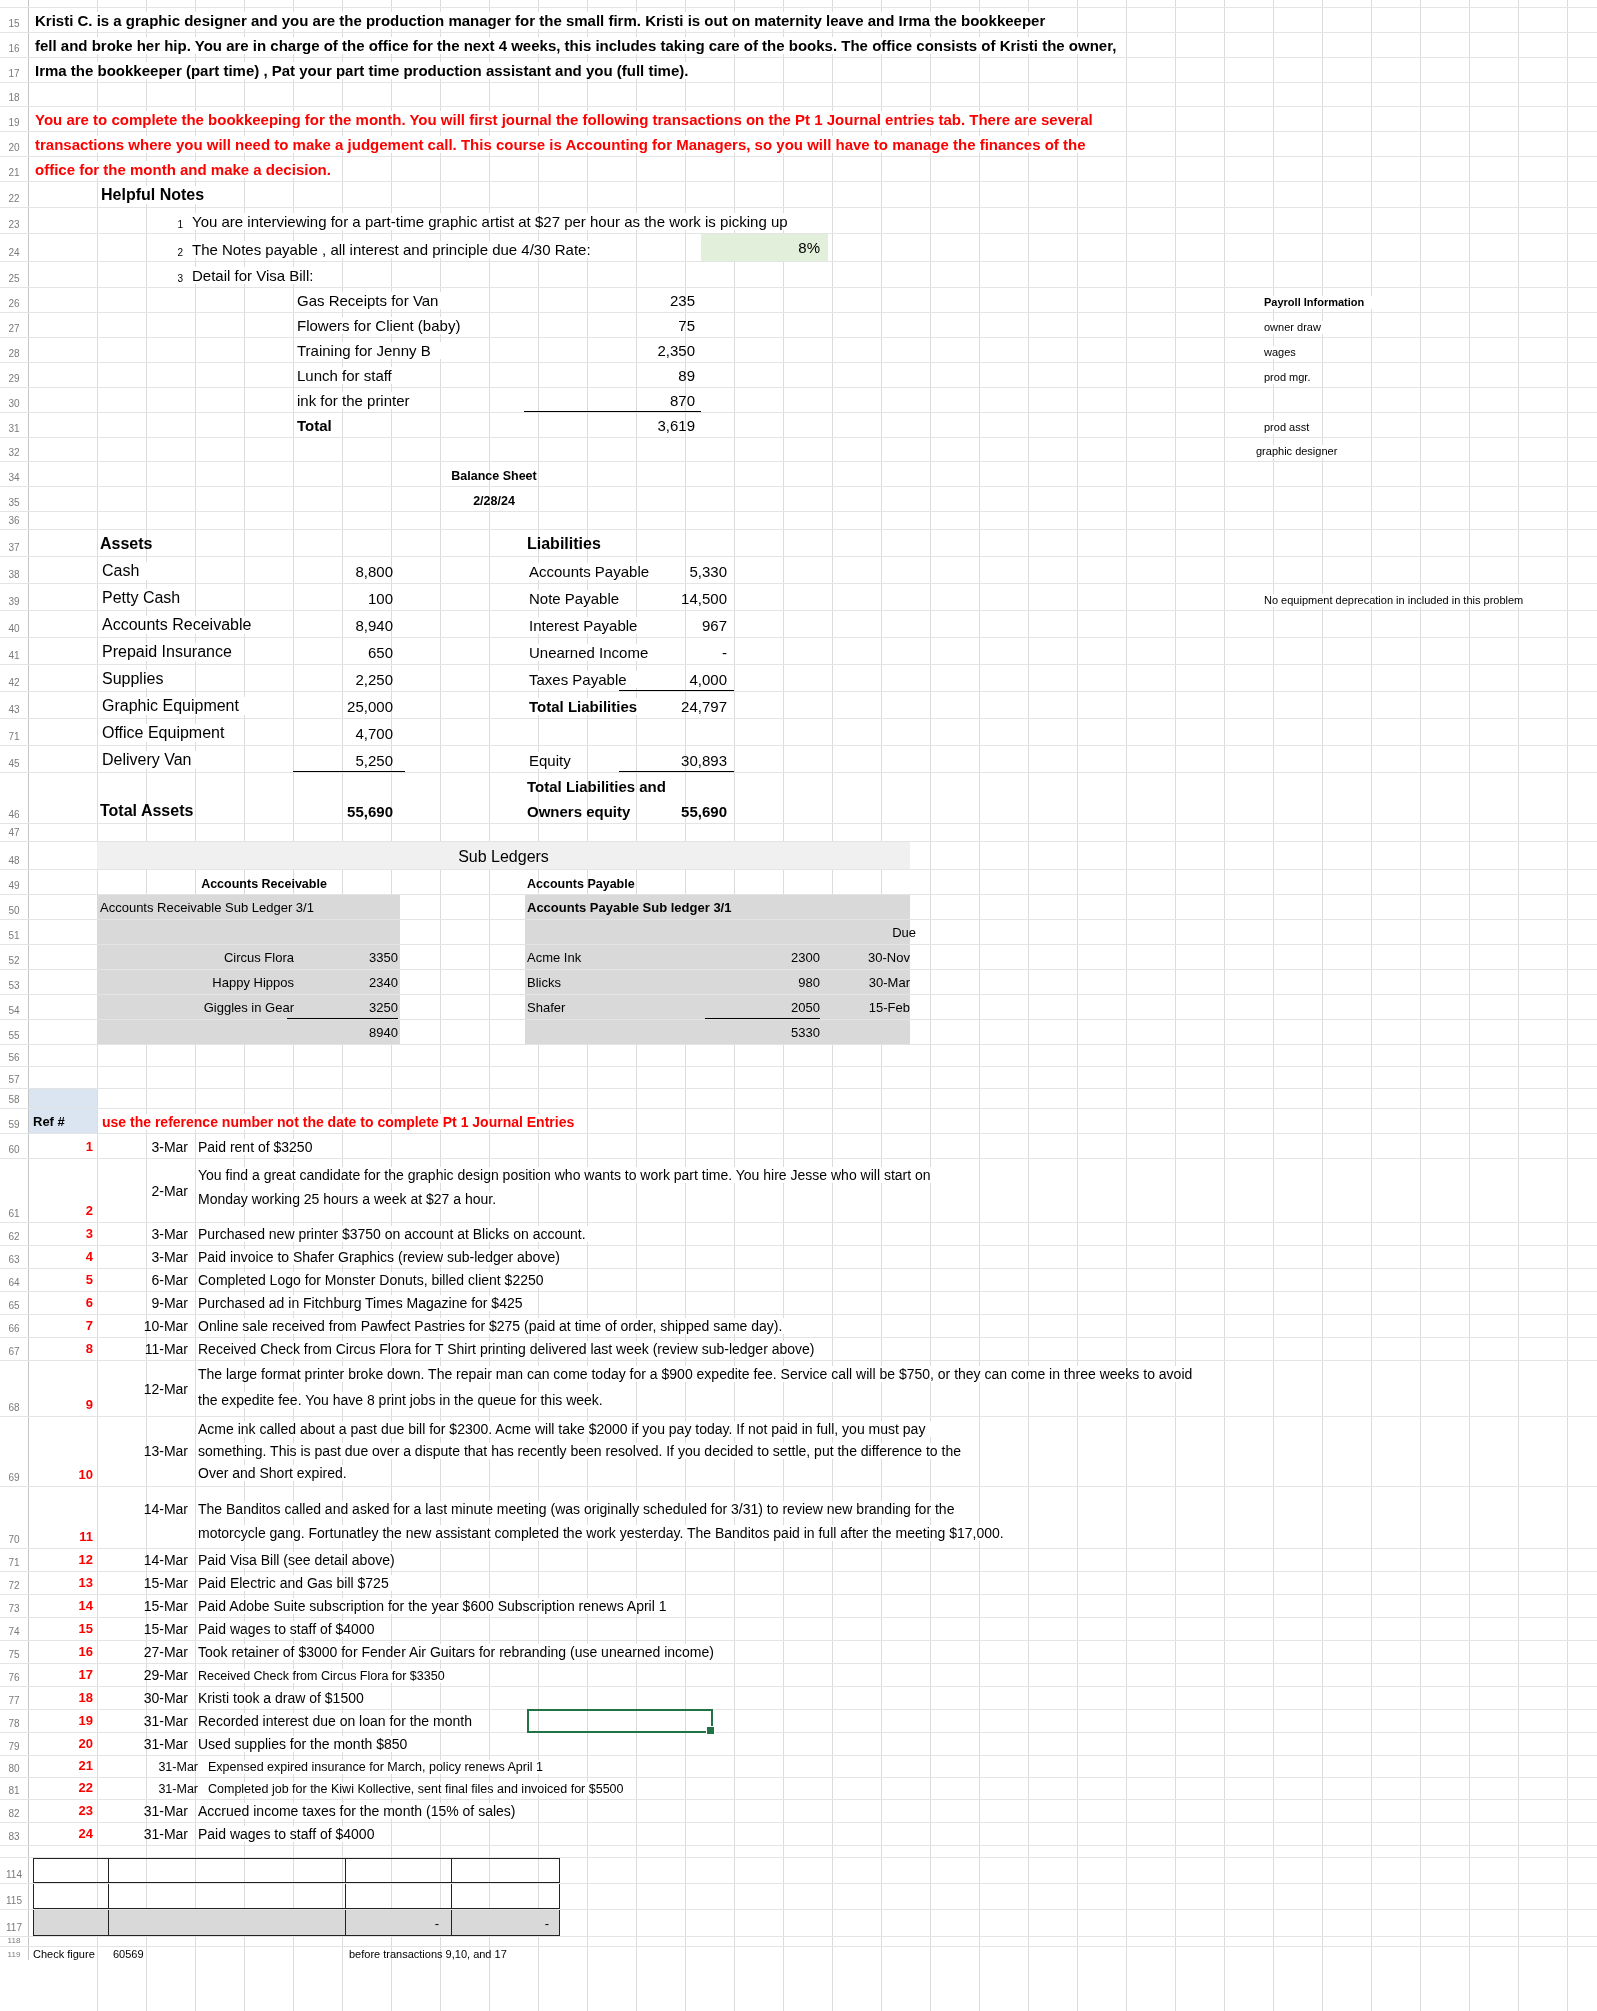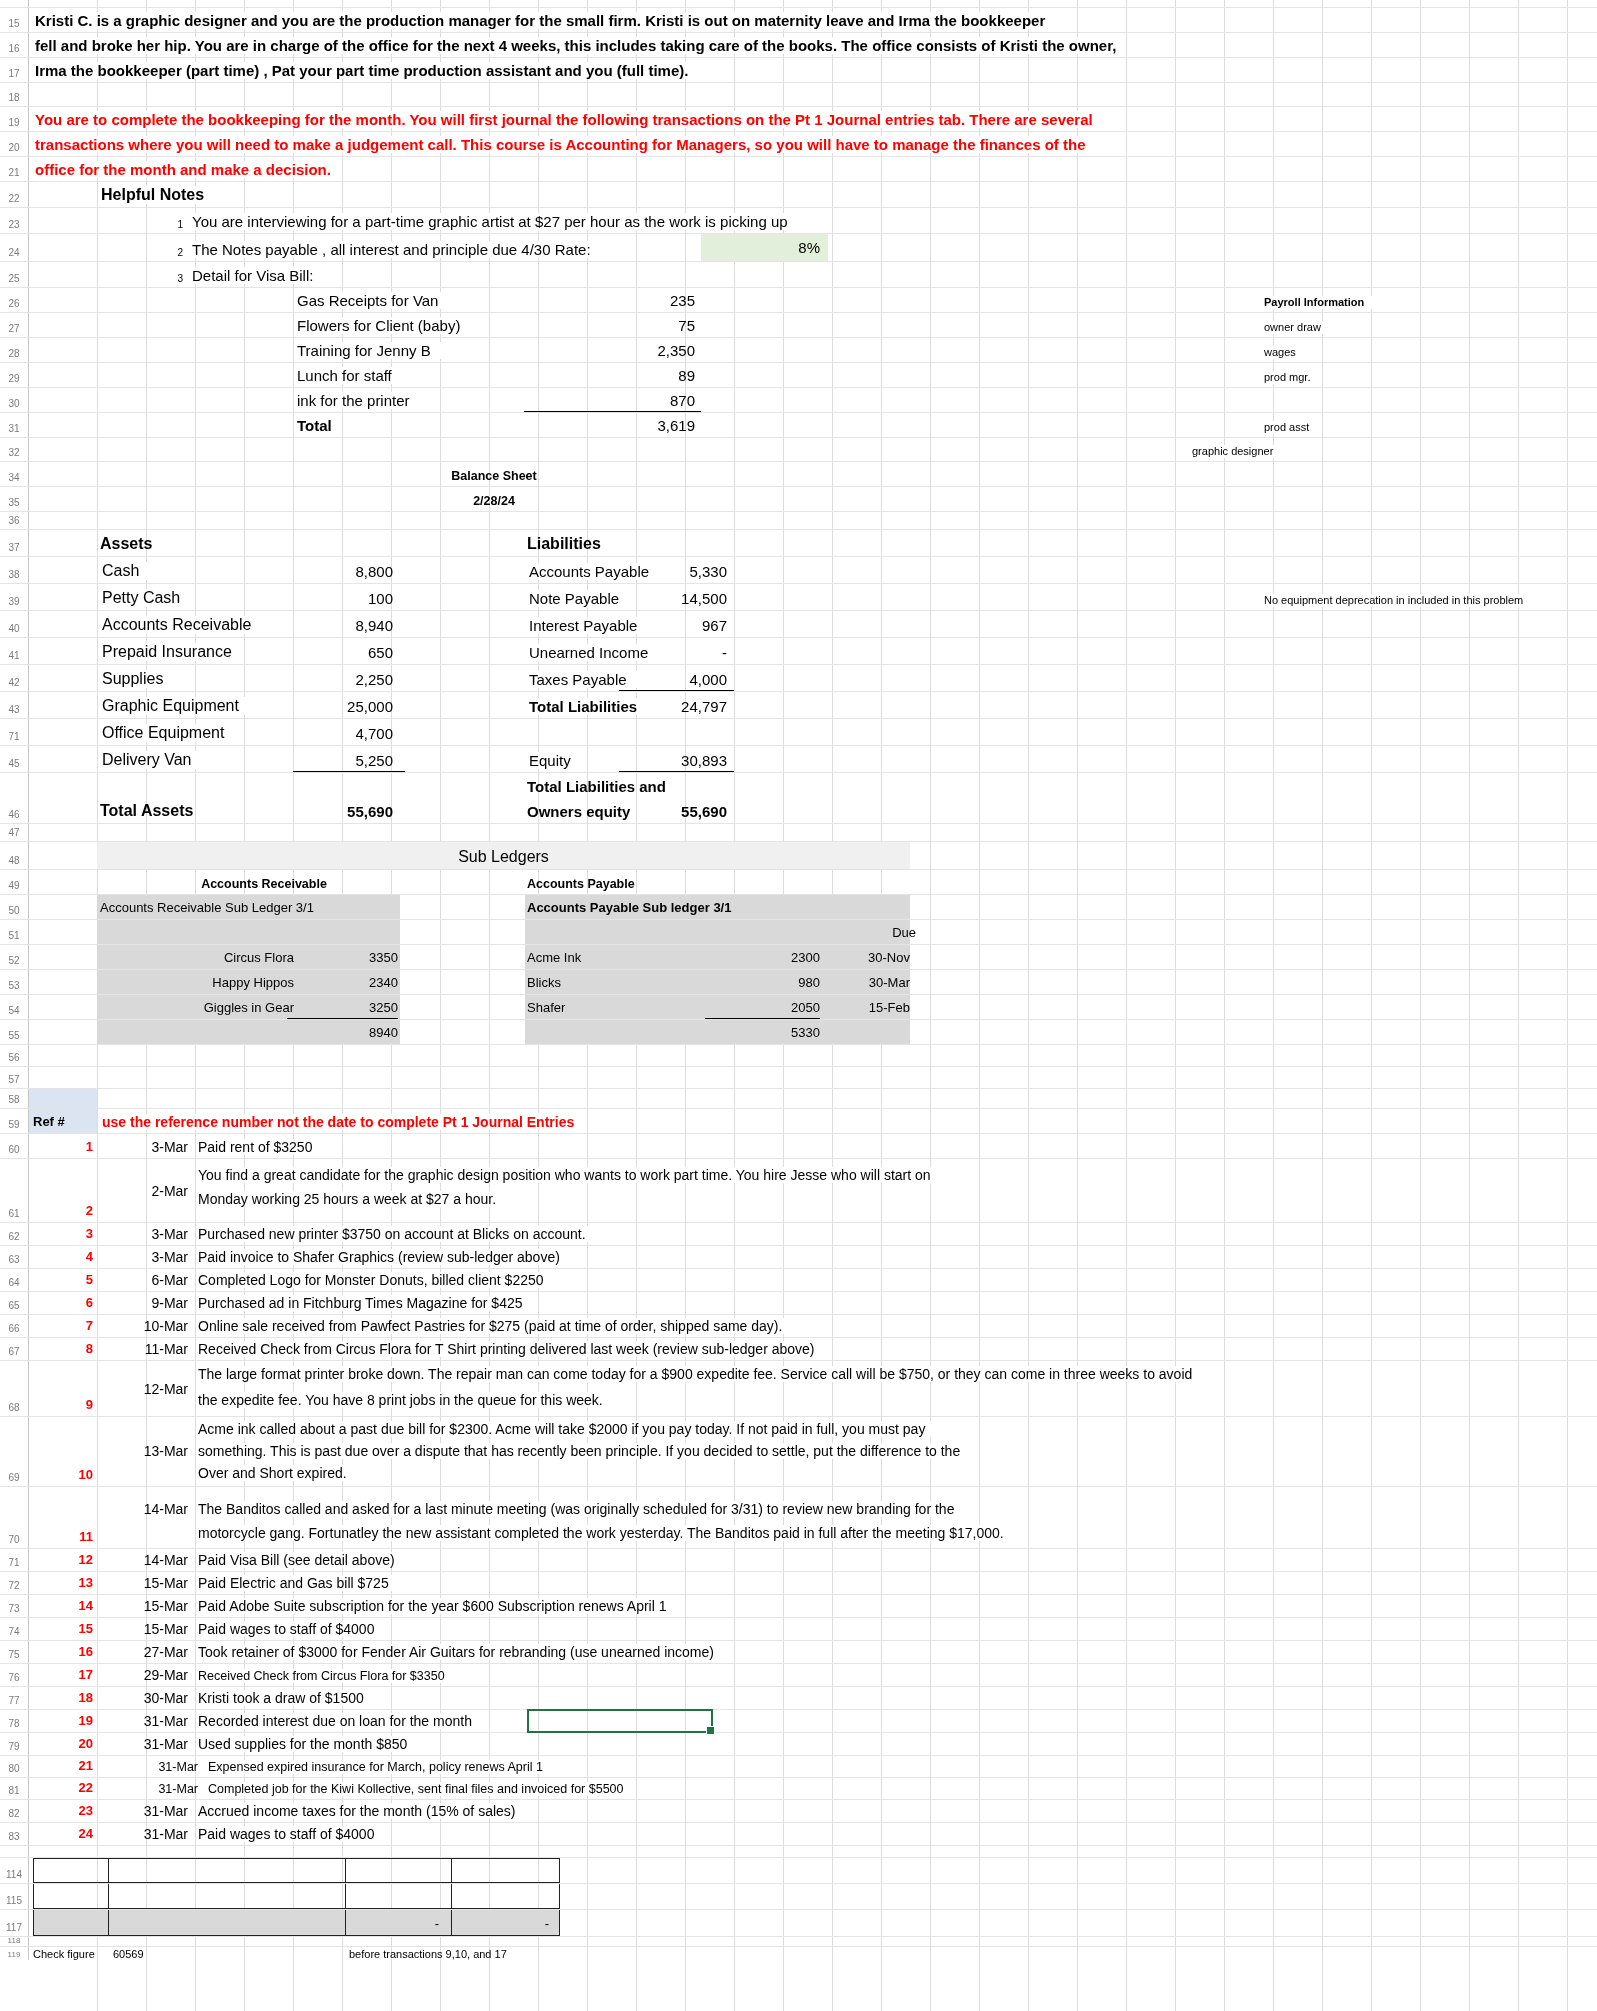--- a/index.html
+++ b/index.html
@@ -162,21 +162,21 @@
         <div class="gut">31</div>
         <div class="cells">
           <span class="c b f15 wbg" style="left:266px">Total</span>
           <span class="c ra f15" style="left:466px;width:200px">3,619</span>
           <span class="c f11 wbg" style="left:1233px">prod asst</span>
         </div>
       </div>
     <div class="row" style="height:24px">
         <div class="gut">32</div>
         <div class="cells">
-          <span class="c f11 wbg" style="left:1161px">graphic designer</span>
+          <span class="c f11 wbg" style="left:1225px">graphic designer</span>
         </div>
       </div>
 
     <div class="row" style="height:25px">
         <div class="gut">34</div>
         <div class="cells">
           <span class="c b f125 ctr" style="left:330px;width:270px">Balance Sheet</span>
         </div>
       </div>
     <div class="row" style="height:25px">
@@ -462,21 +462,21 @@
           <span class="ct f14 wbg" style="left:167px;top:5px">The large format printer broke down. The repair man can come today for a $900 expedite fee. Service call will be $750, or they can come in three weeks to avoid</span>
           <span class="ct f14 wbg" style="left:167px;top:31px">the expedite fee. You have 8 print jobs in the queue for this week.</span>
         </div>
       </div>
     <div class="row" style="height:70px">
         <div class="gut">69</div>
         <div class="cells">
           <span class="c ra red f13" style="left:24px;width:40px">10</span>
           <span class="ct ra f14" style="left:69px;width:90px;top:26px">13-Mar</span>
           <span class="ct f14 wbg" style="left:167px;top:4px">Acme ink called about a past due bill for $2300. Acme will take $2000 if you pay today.  If not paid in full, you must pay</span>
-          <span class="ct f14 wbg" style="left:167px;top:26px">something. This is past due over a dispute that has recently been principle. If you decided to settle, put the difference to the</span>
+          <span class="ct f14 wbg" style="left:167px;top:26px">something. This is past due over a dispute that has recently been resolved. If you decided to settle, put the difference to the</span>
           <span class="ct f14 wbg" style="left:167px;top:48px">Over and Short expired.</span>
         </div>
       </div>
     <div class="row" style="height:62px">
         <div class="gut">70</div>
         <div class="cells">
           <span class="c ra red f13" style="left:24px;width:40px">11</span>
           <span class="ct ra f14" style="left:69px;width:90px;top:14px">14-Mar</span>
           <span class="ct f14 wbg" style="left:167px;top:14px">The Banditos called and asked for a last minute meeting (was originally scheduled for 3/31) to review new branding for the</span>
           <span class="ct f14 wbg" style="left:167px;top:38px">motorcycle gang.  Fortunatley the new assistant completed the work yesterday.  The Banditos paid in full after the meeting $17,000.</span>

